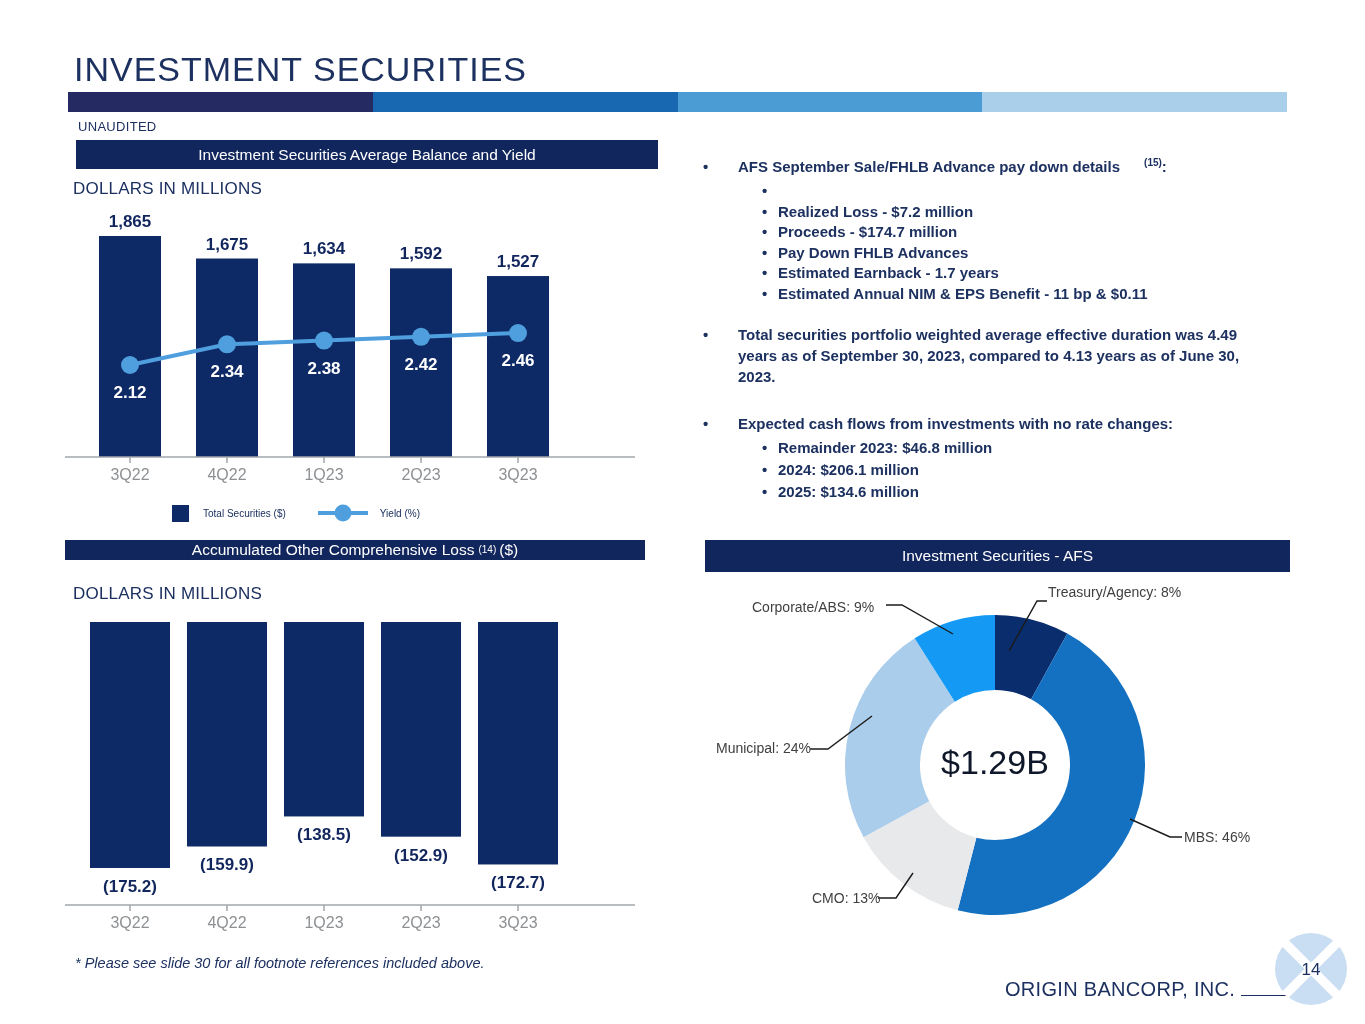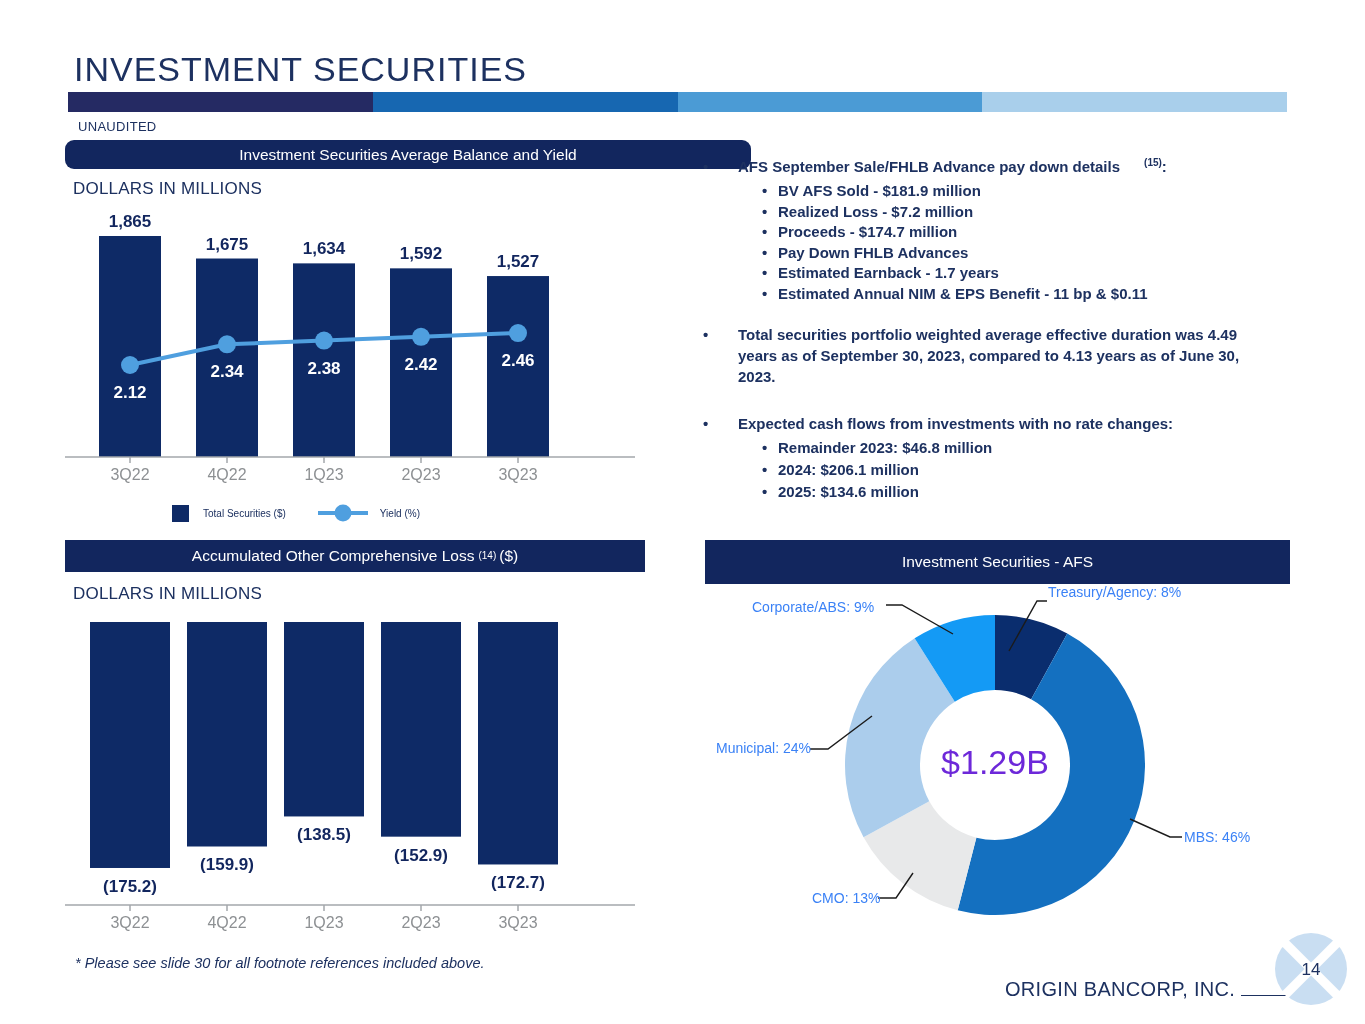--- a/index.html
+++ b/index.html
@@ -4,23 +4,23 @@
 <style>
   html,body{margin:0;padding:0;background:#fff;}
   .page{position:relative;width:1365px;height:1024px;background:#ffffff;overflow:hidden;
         font-family:"Liberation Sans",sans-serif;color:#1d3160;}
   .abs{position:absolute;}
   .page-title{left:74px;top:50px;font-size:34px;letter-spacing:1px;color:#1d3160;white-space:nowrap;}
   .grad-bar{left:68px;top:92px;width:1219px;height:20px;display:flex;}
   .grad-seg{flex:1;}
   .unaudited{left:78px;top:119px;font-size:13px;letter-spacing:.3px;}
   .chart-hdr{background:#12265e;color:#ffffff;font-size:15.5px;display:flex;align-items:center;justify-content:center;}
-  .hdrA{left:65px;top:140px;width:686px;height:29px;border-radius:9px;}
-  .hdrB{left:65px;top:540px;width:580px;height:32px;}
-  .hdrC{left:705px;top:540px;width:585px;height:44px;}
+  .hdrA{left:76px;top:140px;width:582px;height:29px;}
+  .hdrB{left:65px;top:540px;width:580px;height:20px;}
+  .hdrC{left:705px;top:540px;width:585px;height:32px;}
   .units{font-size:17px;letter-spacing:.2px;}
   .unitsA{left:73px;top:179px;}
   .unitsB{left:73px;top:584px;}
   svg text{font-family:"Liberation Sans",sans-serif;}
   sup{font-size:10px;line-height:0;vertical-align:super;margin-left:24px;}
   
   .bullets{left:690px;top:156px;width:616px;font-size:15px;font-weight:bold;color:#1d3160;}
   .b-row{display:flex;line-height:20.5px;}
   .b-row .b-text{width:540px;}
   .dot{flex:none;}
@@ -29,22 +29,22 @@
   .b-title{line-height:21px;margin-bottom:4px;}
   .g2{margin-top:20px;line-height:21px;}
   .g3-title{margin-top:26px;line-height:21px;margin-bottom:3px;}
   .g3 .b-row{line-height:22px;}
   
   .legend{left:172px;top:503px;display:flex;align-items:center;font-size:10px;color:#1d3160;}
   .lg-sq{width:17px;height:17px;display:inline-block;margin-right:14px;}
   .lg-t{margin-right:30px;white-space:nowrap;}
   .lg-line{margin-right:10px;}
   
-  .d-label{font-size:14px;color:#3b82f6;white-space:nowrap;}
-  .donut-center{left:895px;top:743px;width:200px;text-align:center;font-size:34px;color:#6d28d9;}
+  .d-label{font-size:14px;color:#404040;white-space:nowrap;}
+  .donut-center{left:895px;top:743px;width:200px;text-align:center;font-size:34px;color:#0f172a;}
   
   .footnote{left:75px;top:955px;font-size:14.5px;font-style:italic;color:#1d3160;}
   .brand{left:1005px;top:978px;font-size:20px;letter-spacing:.3px;white-space:nowrap;}
   .brand-line{display:inline-block;width:68px;height:15px;border-bottom:1.5px solid #1d3160;margin-left:6px;}
 </style>
 </head>
 <body>
 
 <div class="page">
 
@@ -106,21 +106,20 @@
     <span class="lg-t">Yield (%)</span>
   </div>
 
   <div class="abs bullets">
     <div class="b-row b-title">
       <span class="dot d-main">•</span>
       <span class="b-text"><span>AFS September Sale/FHLB Advance pay down details</span><sup>(15)</sup><span>:</span></span>
     </div>
     <div class="b-row">
         <span class="dot d-sub">•</span>
-        <span class="b-text">BV AFS Sold - $181.9 million</span>
       </div>
     <div class="b-row">
         <span class="dot d-sub">•</span>
         <span class="b-text">Realized Loss - $7.2 million</span>
       </div>
     <div class="b-row">
         <span class="dot d-sub">•</span>
         <span class="b-text">Proceeds - $174.7 million</span>
       </div>
     <div class="b-row">

